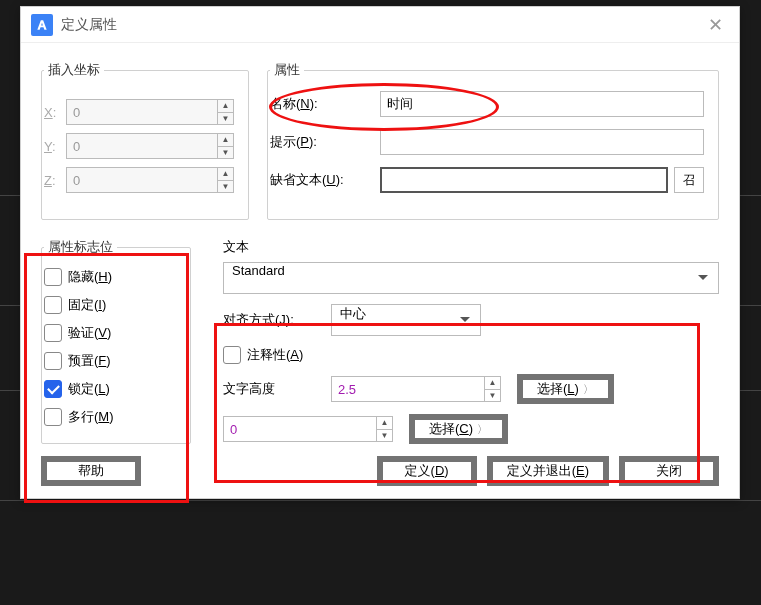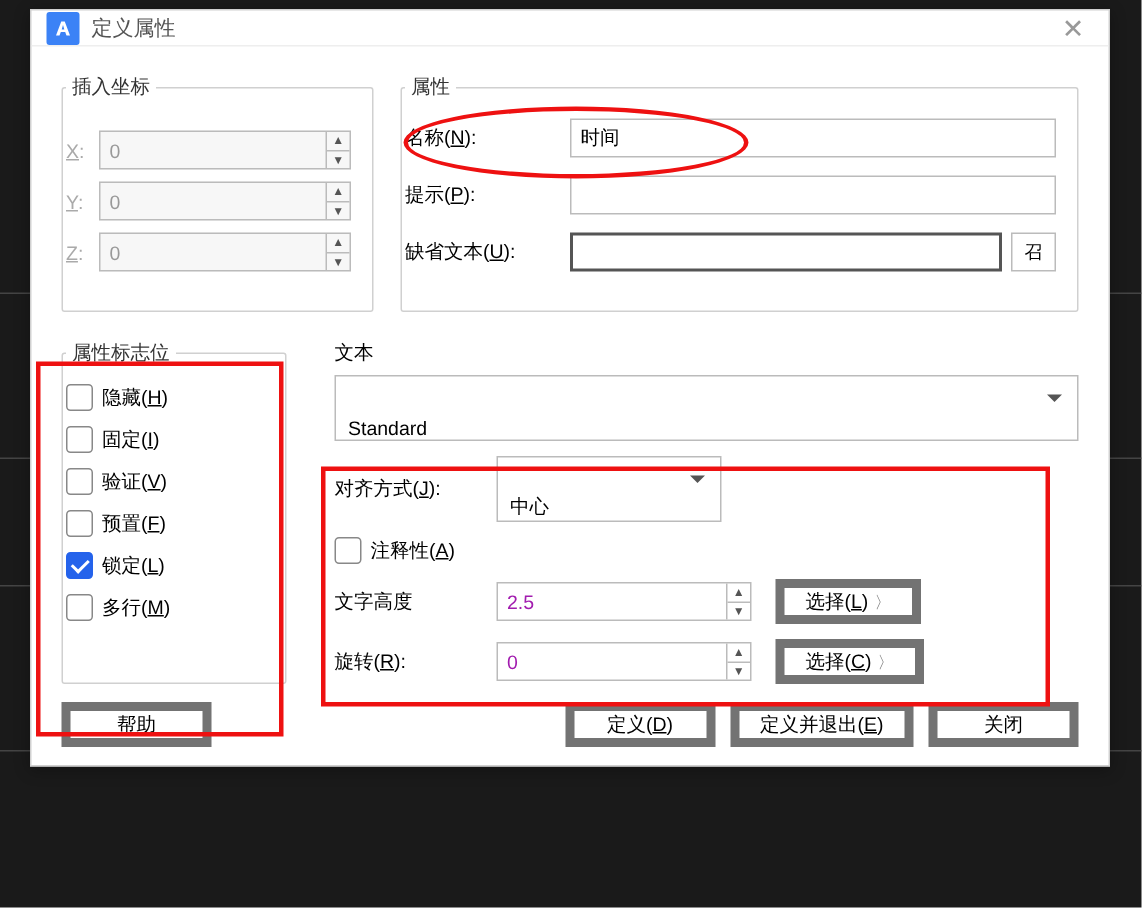--- a/index.html
+++ b/index.html
@@ -17,21 +17,21 @@
       position: absolute;
       left: 20px; top: 6px;
       width: 720px;
       background: #ffffff;
       border: 1px solid #d0d0d0;
       box-shadow: 0 2px 10px rgba(0,0,0,0.3);
     }
     .titlebar {
       display: flex;
       align-items: center;
-      height: 24px;
+      height: 36px;
       padding: 0 10px;
       border-bottom: 1px solid #eee;
       justify-content: flex-end;
     }
     .logo {
       width: 22px; height: 22px;
       background: #3b82f6;
       border-radius: 2px;
       display: flex; align-items: center; justify-content: center;
       margin-right: 8px;
@@ -132,22 +132,22 @@
     .row2 { display: flex; gap: 32px; margin-top: 18px; }
     .flags { width: 150px; }
     .flags .check-row { margin-bottom: 10px; }
     .text-group { flex: 1; border: none; padding: 0; }
     .text-group-body { }
     .tg-row { display: flex; align-items: center; margin-bottom: 10px; }
     .tg-label { width: 108px; }
     .tg-label u { text-decoration: underline; }
     .select {
       border: 1px solid #bbb;
-      height: 44px;
-      display: flex; align-items: flex-end;
+      height: 32px;
+      display: flex; align-items: flex-start;
       padding: 0 8px;
       background: #fff;
       position: relative;
       cursor: pointer;
     }
     .select::after {
       content: '';
       border: 5px solid transparent;
       border-top-color: #555;
       position: absolute;
@@ -318,21 +318,20 @@
                   <div>▼</div>
                 </div>
             </div>
             <div style="width:16px"></div>
             <div class="btn">
               <span>选择(<u>L</u>)</span>
                 <span class="chev">〉</span>
             </div>
           </div>
           <div class="tg-row" style="margin-bottom:0">
-            <span class="tg-label">旋转(<u>R</u>):</span>
             <div class="spinner">
               <input value="0" style="">
               <div class="spin-btns">
                   <div>▲</div>
                   <div>▼</div>
                 </div>
             </div>
             <div style="width:16px"></div>
             <div class="btn">
               <span>选择(<u>C</u>)</span>

